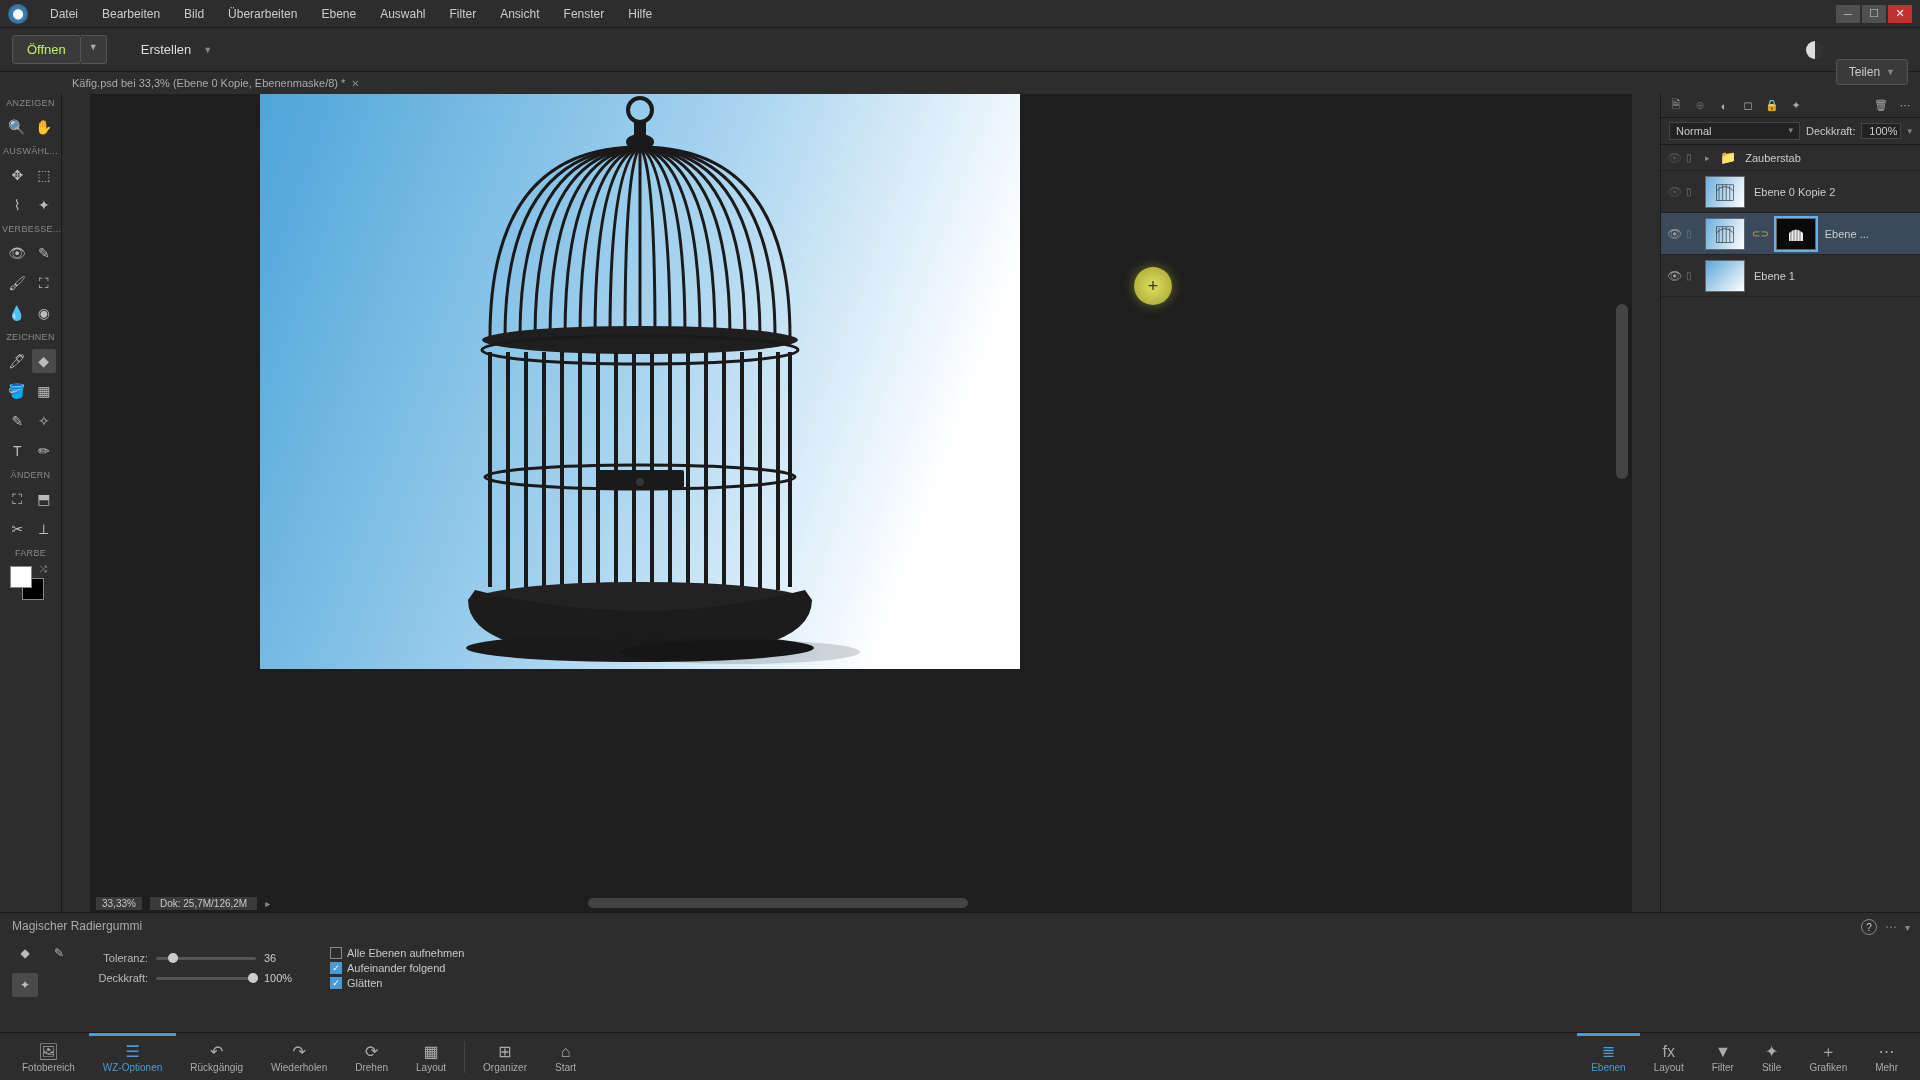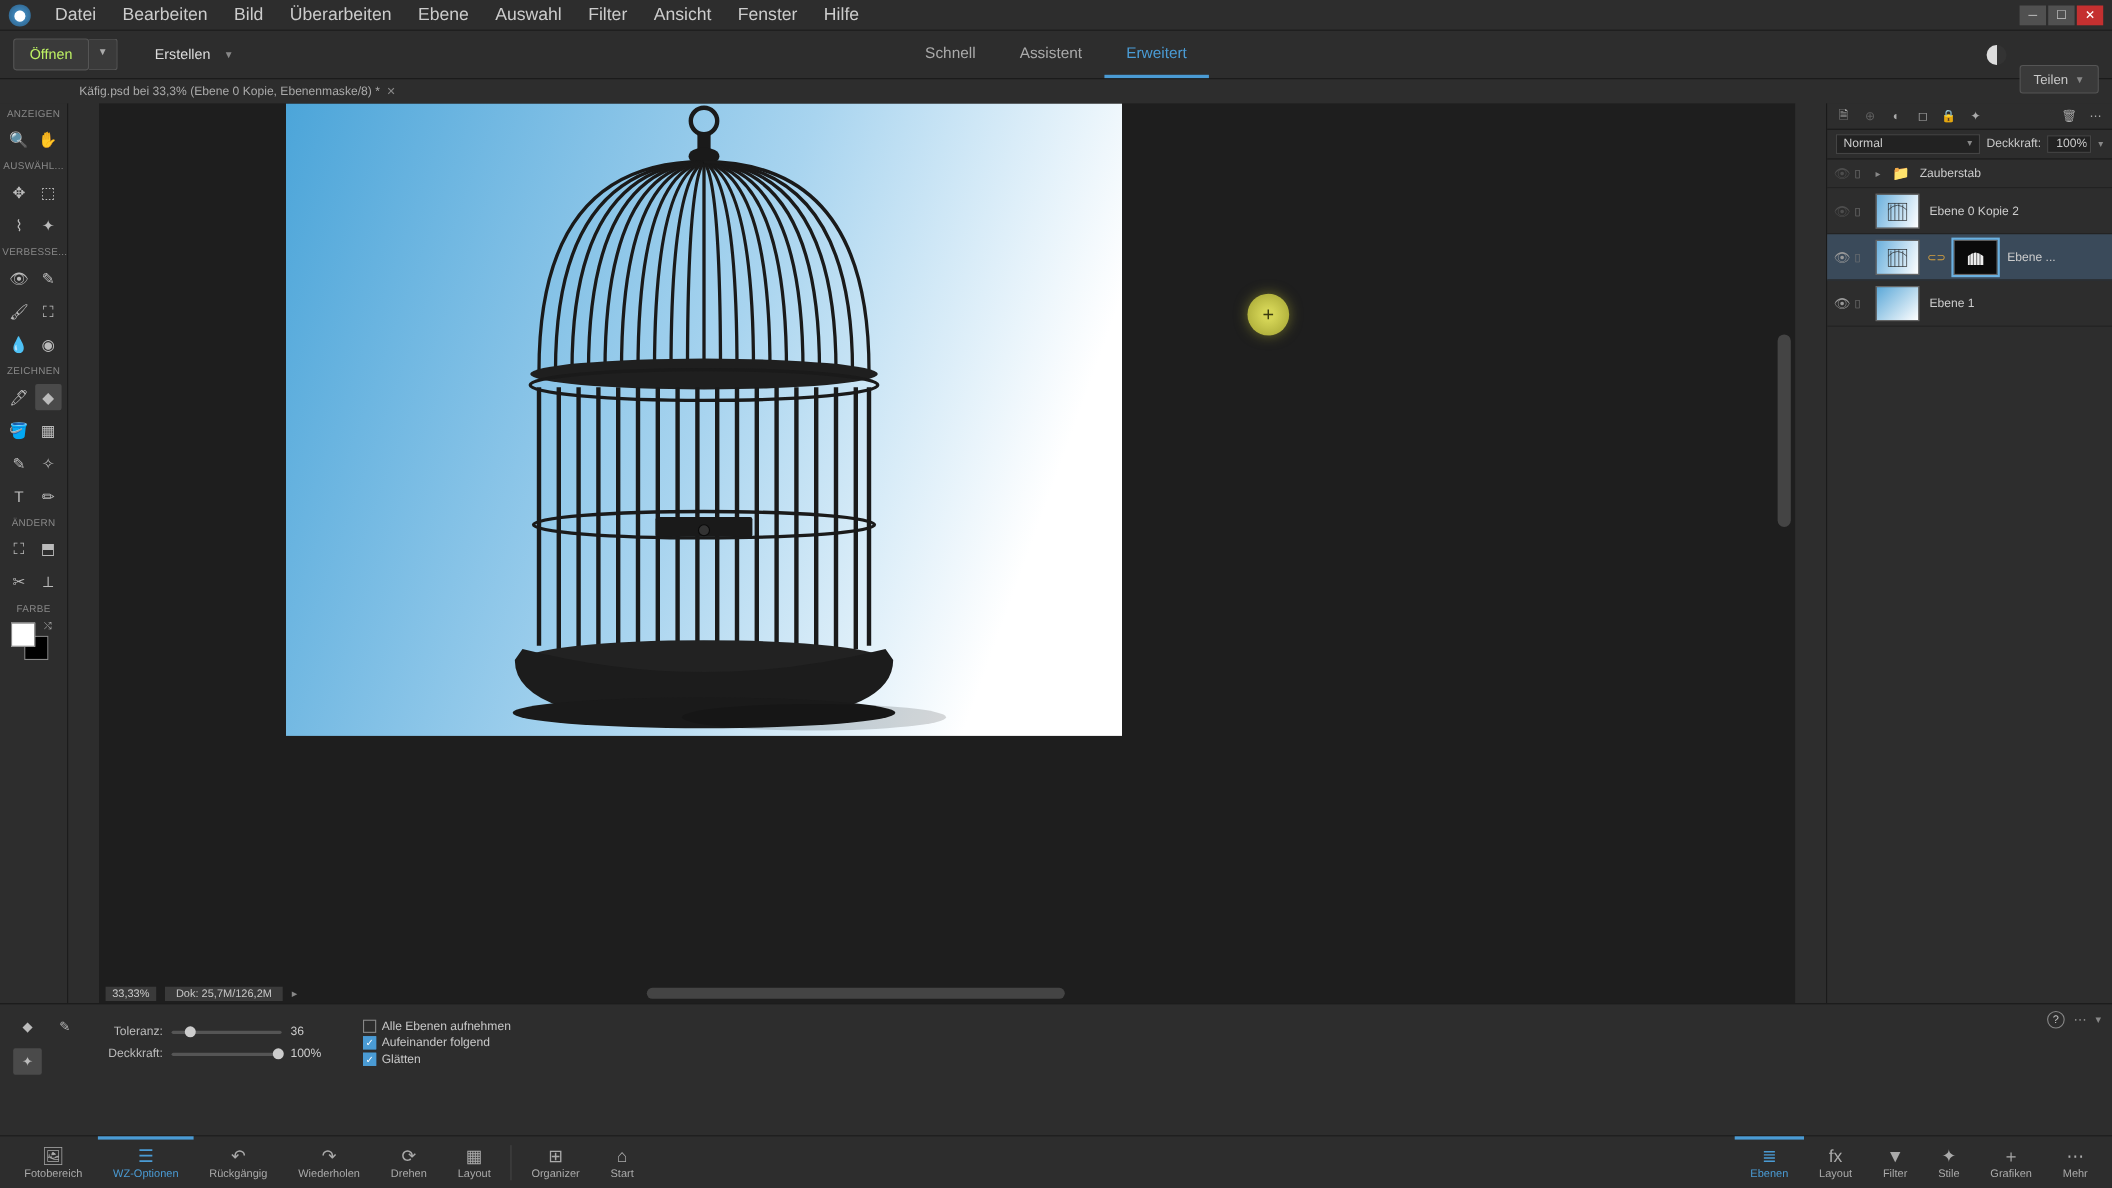--- a/index.html
+++ b/index.html
@@ -1,21 +1,21 @@
 <!DOCTYPE html>
 <html><head>
 <meta charset="utf-8">
 <style>
 * { margin: 0; padding: 0; box-sizing: border-box; font-family: 'Segoe UI', Tahoma, sans-serif; user-select: none; }
 body { background: #2d2d2d; color: #c8c8c8; width: 1920px; height: 1080px; overflow: hidden; font-size: 12px; }
 
 
 .menu-bar { height: 28px; background: #2d2d2d; display: flex; align-items: center; padding: 0 8px; border-bottom: 1px solid #1a1a1a; }
 .app-icon { width: 20px; height: 20px; border-radius: 50%; background: radial-gradient(circle, #4a9bd4, #2a5a80); margin-right: 10px; display:flex; align-items:center; justify-content:center; font-size:10px; color:#fff;}
-.menu-item { padding: 0 12px; font-size: 16px; color: #ccc; cursor: pointer; }
+.menu-item { padding: 0 12px; font-size: 12px; color: #ccc; cursor: pointer; }
 .window-controls { margin-left: auto; display: flex; }
 .win-btn { width: 24px; height: 18px; display: flex; align-items: center; justify-content: center; font-size: 11px; cursor: pointer; margin-left: 2px; }
 .win-btn.close { background: #c43030; color: #fff; }
 .win-btn.min, .win-btn.max { background: #505050; }
 
 
 .action-bar { height: 44px; background: #2d2d2d; display: flex; align-items: center; padding: 0 12px; border-bottom: 1px solid #1a1a1a; position: relative; }
 .btn-open { background: #3a3a3a; color: #bef264; padding: 6px 14px; border-radius: 3px; border: 1px solid #555; cursor: pointer; font-size: 13px; }
 .btn-drop { background: #3a3a3a; border: 1px solid #555; border-left: none; padding: 6px 8px; border-radius: 0 3px 3px 0; cursor: pointer; color: #aaa; font-size: 9px;}
 .btn-create { margin-left: 20px; color: #ddd; padding: 6px 14px; cursor: pointer; font-size: 13px; display:flex; align-items:center; gap:12px;}
@@ -133,25 +133,20 @@
 </div>
 
 <div class="action-bar">
   <div style="display:flex">
     <div class="btn-open">Öffnen</div>
     <div class="btn-drop">▼</div>
   </div>
   <div class="btn-create">
     <span>Erstellen</span>
       <span style="font-size:9px;color:#888">▼</span>
-  </div>
-  <div class="mode-tabs">
-    <div class="mode-tab">Schnell</div>
-    <div class="mode-tab">Assistent</div>
-    <div class="mode-tab active">Erweitert</div>
   </div>
   <div class="right-actions">
     <div class="theme-icon"></div>
     <div class="share-btn">
       <span>Teilen</span>
         <span style="font-size:9px;color:#888">▼</span>
     </div>
   </div>
 </div>
 
@@ -375,20 +370,21 @@
         <span class="vis-icon">👁</span>
         <span class="lock-icon">▯</span>
         <div class="layer-thumb gradient"></div>
         <span class="layer-name">Ebene 1</span>
       </div>
     </div>
   </div>
 </div>
 
 <div class="tool-options">
+  <div class="tool-options-title">Magischer Radiergummi</div>
   <div class="opt-row">
     <div class="opt-variants">
       <div class="opt-variants-inner">
         <div class="variant-btn">◆</div>
         <div class="variant-btn">✎</div>
       </div>
       <div class="opt-variants-inner">
         <div class="variant-btn active">✦</div>
       </div>
     </div>

